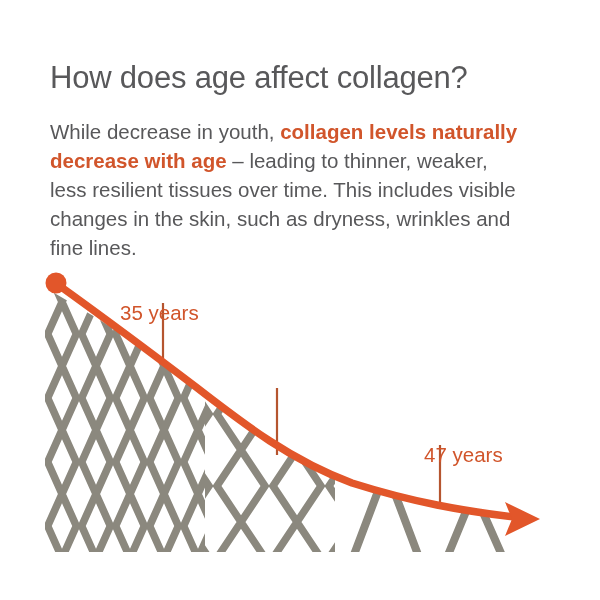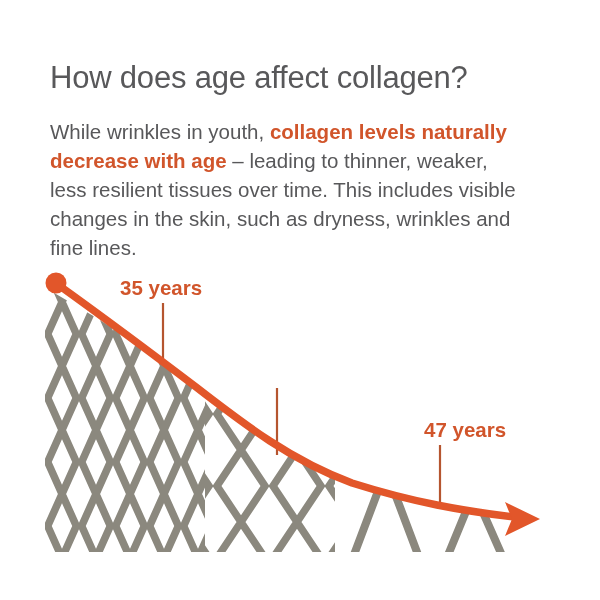--- a/index.html
+++ b/index.html
@@ -58,37 +58,38 @@
     position: absolute;
     left: 0;
     top: 0;
     width: 600px;
     height: 600px;
   }
 
   .age-label {
     position: absolute;
     font-size: 20.5px;
-    font-weight: 700;
+    font-weight: 400;
     color: #d1552b;
     white-space: nowrap;
+    margin-top: 25px;
   }
   #age-label-0 { left: 120px; top: 276px; }
   #age-label-1 { left: 259px; top: 361px; }
   #age-label-2 { left: 424px; top: 418px; }
 </style>
 </head>
 <body>
 
 <div id="infographic">
 
   <h1 id="title">How does age affect collagen?</h1>
 
   <p id="paragraph">
-    <span>While wrinkles in youth, </span><span class="hl">collagen levels naturally decrease with age</span><span> – leading to thinner, weaker, less resilient tissues over time. This includes visible changes in the skin, such as dryness, wrinkles and fine lines.</span>
+    <span>While decrease in youth, </span><span class="hl">collagen levels naturally decrease with age</span><span> – leading to thinner, weaker, less resilient tissues over time. This includes visible changes in the skin, such as dryness, wrinkles and fine lines.</span>
   </p>
 
   <svg id="chart" viewBox="0 0 600 600">
     <defs>
 
       <clipPath id="underCurveClip">
         <path d="M 45 288
                  C 100 318, 140 345, 190 382
                  C 240 420, 290 460, 350 484
                  C 410 503, 460 512, 520 519

